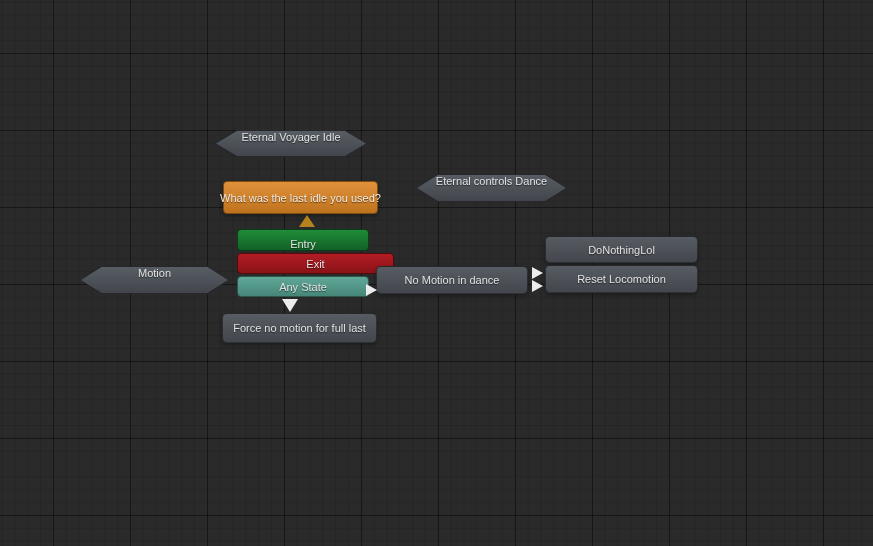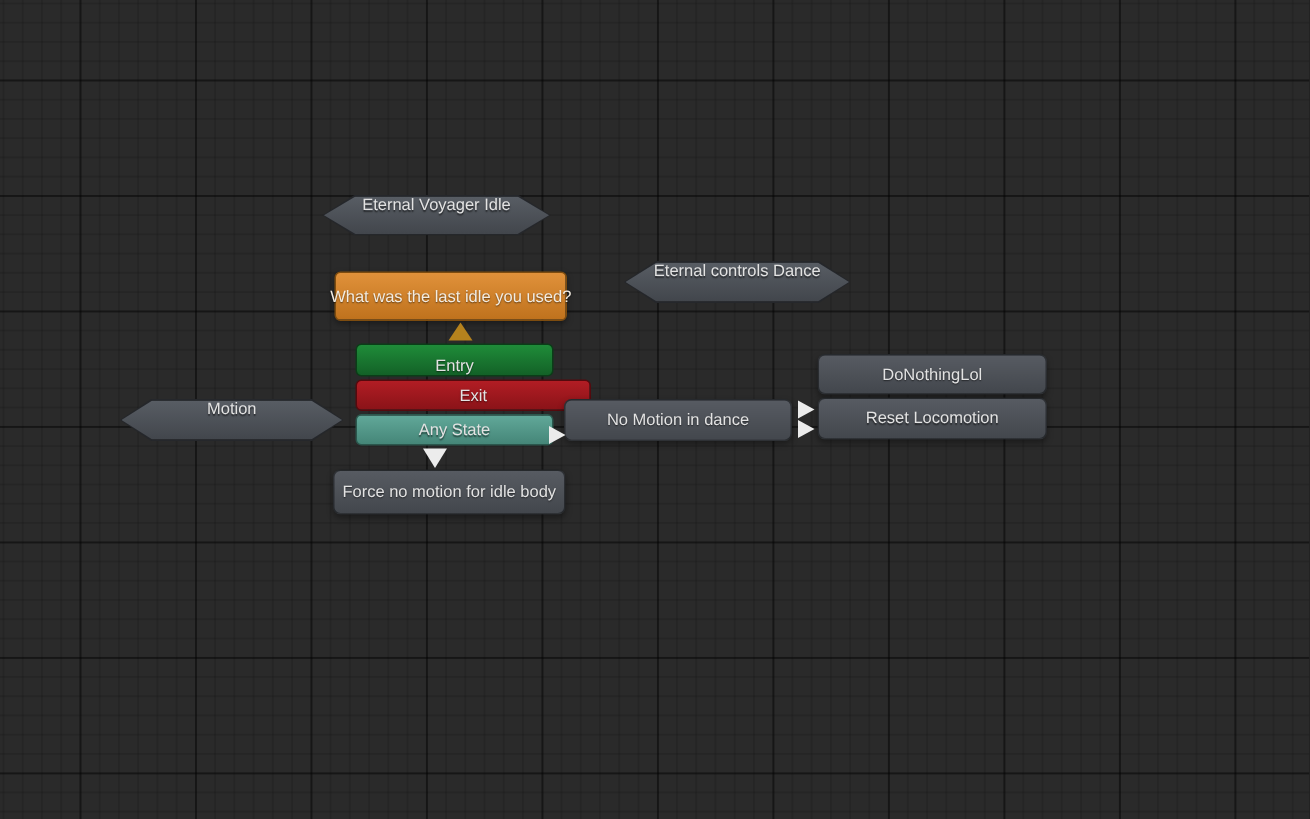--- a/index.html
+++ b/index.html
@@ -121,21 +121,21 @@
 
   <div class="node rect" style="left:545px;top:236px;width:153px;height:27px;">
     <span>DoNothingLol</span>
   </div>
 
   <div class="node rect" style="left:545px;top:265px;width:153px;height:28px;text-align:right;">
     <span>Reset Locomotion</span>
   </div>
 
   <div class="node rect" style="left:222px;top:313px;width:155px;height:30px;">
-    <span>Force no motion for idle body</span>
+    <span>Force no motion for full last</span>
   </div>
 
   <div class="arrow arrow-up-orange" style="left:299px;top:215px;"></div>
 
   <div class="arrow arrow-down-white" style="left:282px;top:299px;"></div>
 
   <div class="arrow arrow-right-white" style="left:366px;top:284px;"></div>
 
   <div class="arrow arrow-right-white" style="left:532px;top:267px;"></div>
 

